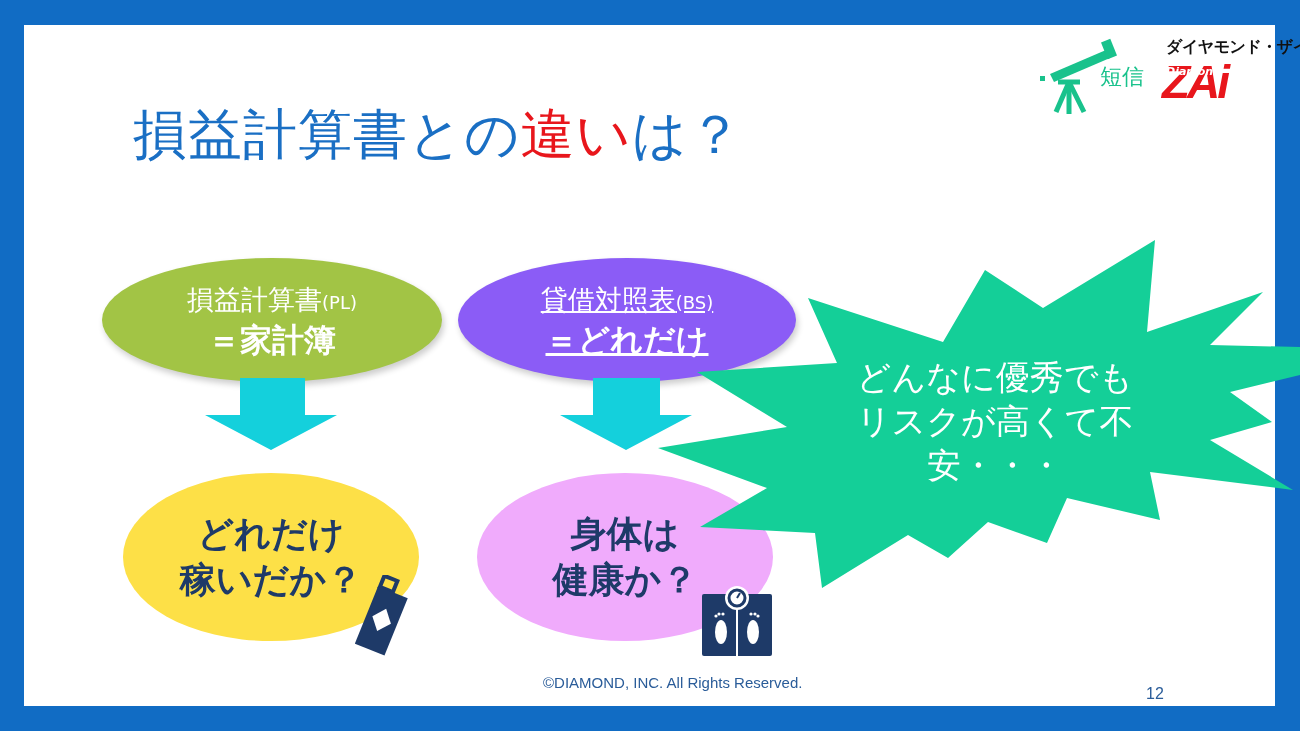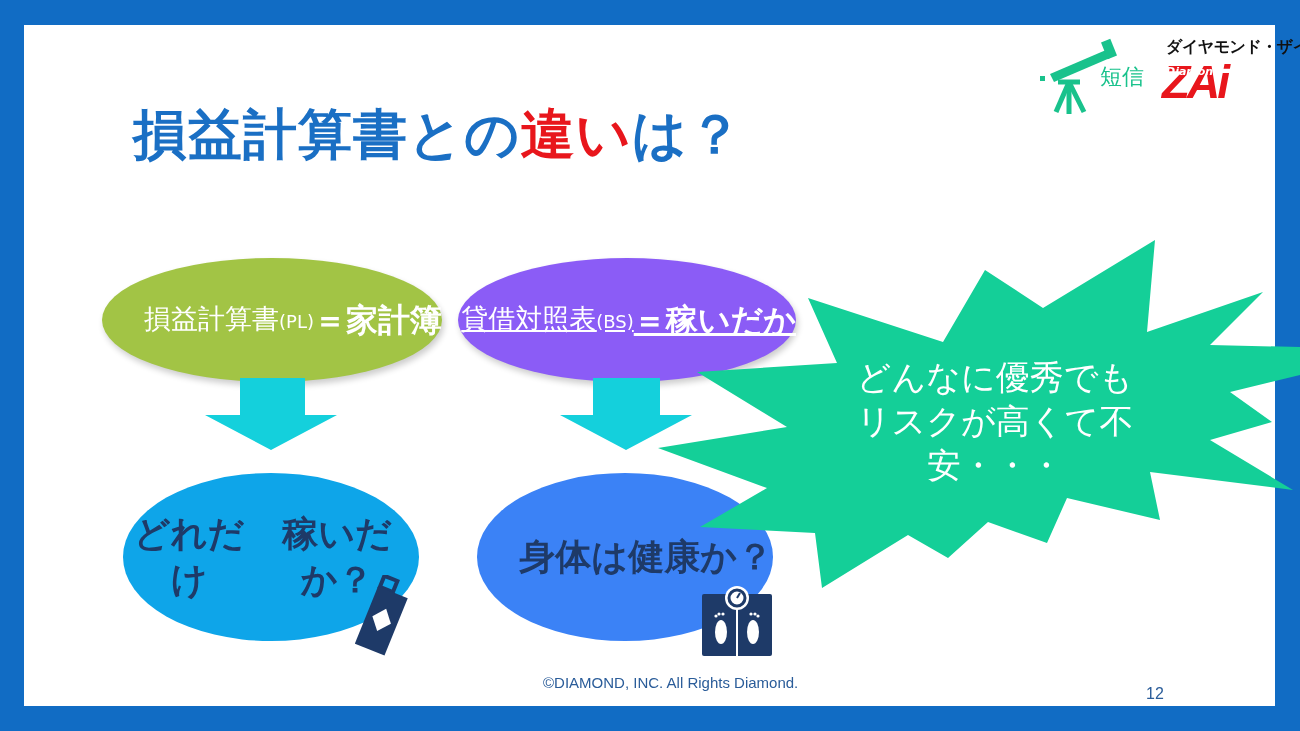--- a/index.html
+++ b/index.html
@@ -10,37 +10,36 @@
   }
   .slide {
     position: absolute; left: 24px; top: 25px; width: 1251px; height: 681px;
     background: #ffffff;
   }
   .abs { position: absolute; }
   .title {
     position: absolute; left: 133px; top: 100px;
     font-size: 54px; line-height: 70px; color: #1a6fc4; letter-spacing: 1px;
     white-space: nowrap;
-    font-weight: bold;
   }
   .title .red { color: #e8161c; }
   .ellipse {
     position: absolute; border-radius: 50%;
-    display: flex; flex-direction: row; align-items: center; justify-content: flex-end;
+    display: flex; flex-direction: column; align-items: center; justify-content: center;
     text-align: center;
   }
   .e-pl { left: 102px; top: 258px; width: 340px; height: 124px; background: #a2c445; color: #fff;
           box-shadow: 2px 4px 6px rgba(0,0,0,0.2); }
   .e-bs { left: 458px; top: 258px; width: 338px; height: 124px; background: #8b5cf6; color: #fff;
           box-shadow: 2px 4px 6px rgba(0,0,0,0.2); text-decoration: underline; }
   .e-pl .l1, .e-bs .l1 { font-size: 27px; line-height: 36px; font-weight: normal; }
   .e-pl .l1 small, .e-bs .l1 small { font-size: 18px; }
   .e-pl .l2, .e-bs .l2 { font-size: 32px; line-height: 38px; font-weight: bold; }
-  .e-earn { left: 123px; top: 473px; width: 296px; height: 168px; background: #0ea5e9; color: #1e3a68; }
-  .e-health { left: 477px; top: 473px; width: 296px; height: 168px; background: #3b82f6; color: #1e3a68; }
+  .e-earn { left: 123px; top: 473px; width: 296px; height: 168px; background: #fde047; color: #1e3a68; }
+  .e-health { left: 477px; top: 473px; width: 296px; height: 168px; background: #f0abfc; color: #1e3a68; }
   .e-earn .q, .e-health .q { font-size: 36px; line-height: 46px; font-weight: bold; }
   .arrow { position: absolute; width: 132px; height: 75px; }
   .burst { position: absolute; left: 0; top: 0; width: 1300px; height: 731px; pointer-events: none; }
   .burst-text {
     position: absolute; left: 790px; top: 355px; width: 410px;
     text-align: center; color: #ffffff; font-size: 34px; line-height: 44px;
   }
   .footer-copy {
     position: absolute; left: 543px; top: 674px; font-size: 15px; color: #2a5c99;
     font-family: "Liberation Sans", sans-serif;
@@ -99,21 +98,21 @@
 <svg class="abs" style="left:355px; top:575px; width:60px; height:85px;" viewBox="0 0 60 85">
   <g transform="rotate(22 30 42)">
     <rect x="14" y="4" width="14" height="12" fill="none" stroke="#1e3a68" stroke-width="4"></rect>
     <rect x="12" y="16" width="32" height="62" fill="#1e3a68"></rect>
     <polygon points="28,34 38,46 28,58 18,46" fill="#ffffff"></polygon>
   </g>
 </svg>
 
 <div class="ellipse e-bs">
   <div class="l1"><span>貸借対照表</span><small>(BS)</small></div>
-  <div class="l2">＝稼いだか</div>
+  <div class="l2">＝どれだけ</div>
 </div>
 
 <svg class="arrow" style="left:560px; top:378px;" viewBox="0 0 132 75">
   <polygon points="33,0 100,0 100,37 132,37 66,72 0,37 33,37" fill="#14d0dc"></polygon>
 </svg>
 
 <div class="ellipse e-health">
   <div class="q">身体は</div>
   <div class="q">健康か？</div>
 </div>
@@ -140,14 +139,14 @@
     1300,347 1300,375 1230,392 1272,422 1210,440 1293,490 1150,472 1160,520
     1067,498 1047,543 988,522 948,558 908,535 822,588 815,533 700,527
     767,488 658,448 787,427 697,372 837,363"></polygon>
 </svg>
 
 <div class="burst-text">
   <div>どんなに優秀でも</div>
   <div>リスクが高くて不安・・・</div>
 </div>
 
-<span class="footer-copy">©DIAMOND, INC. All Rights Diamond.</span>
+<span class="footer-copy">©DIAMOND, INC. All Rights Reserved.</span>
 <span class="page-num">12</span>
 
 </body></html>

